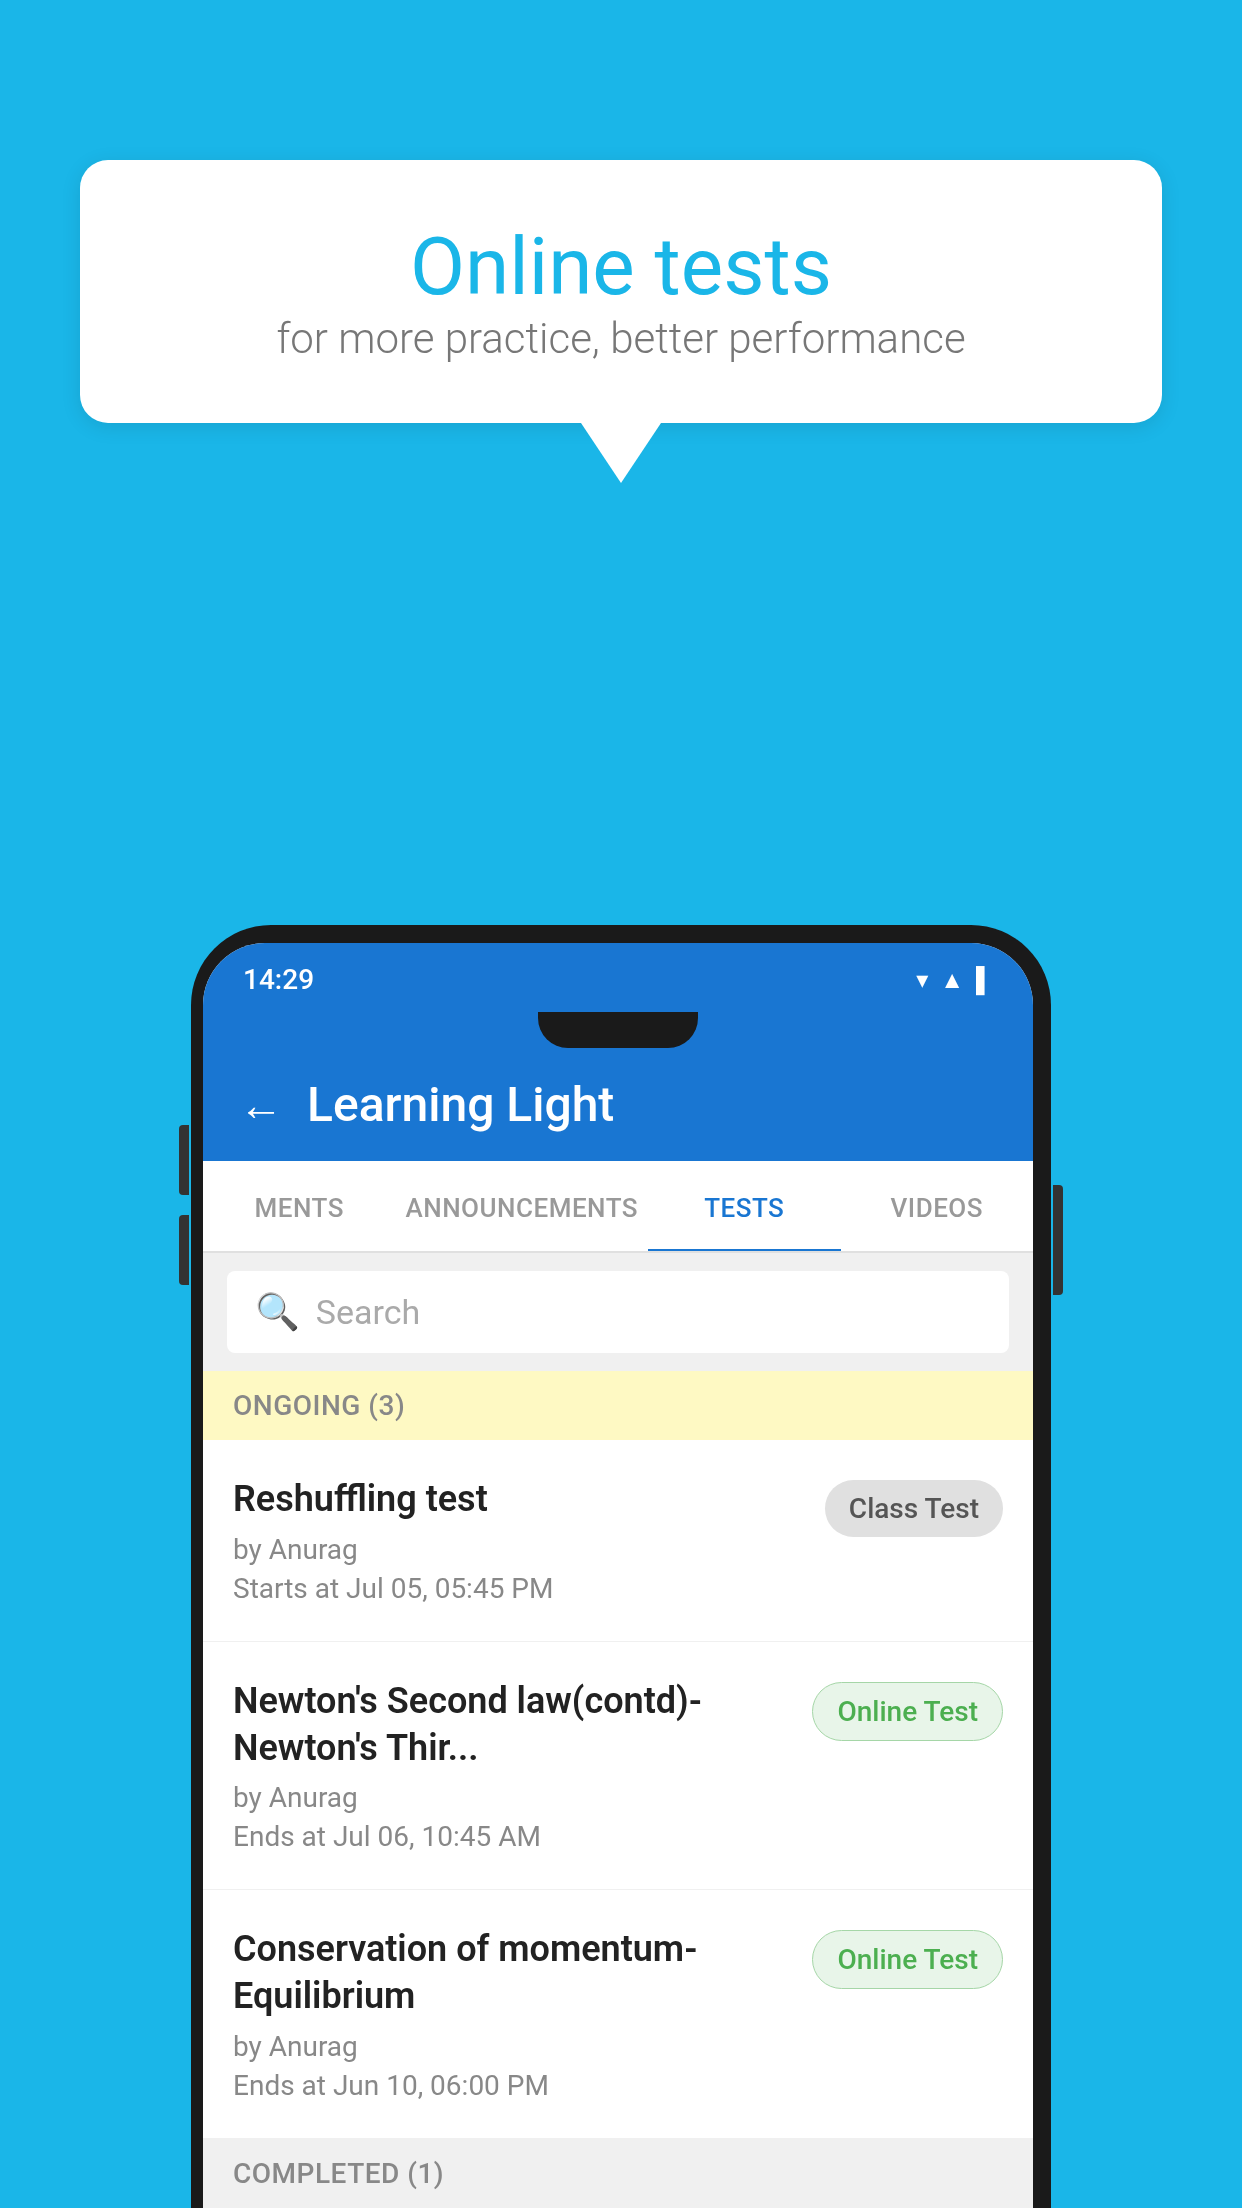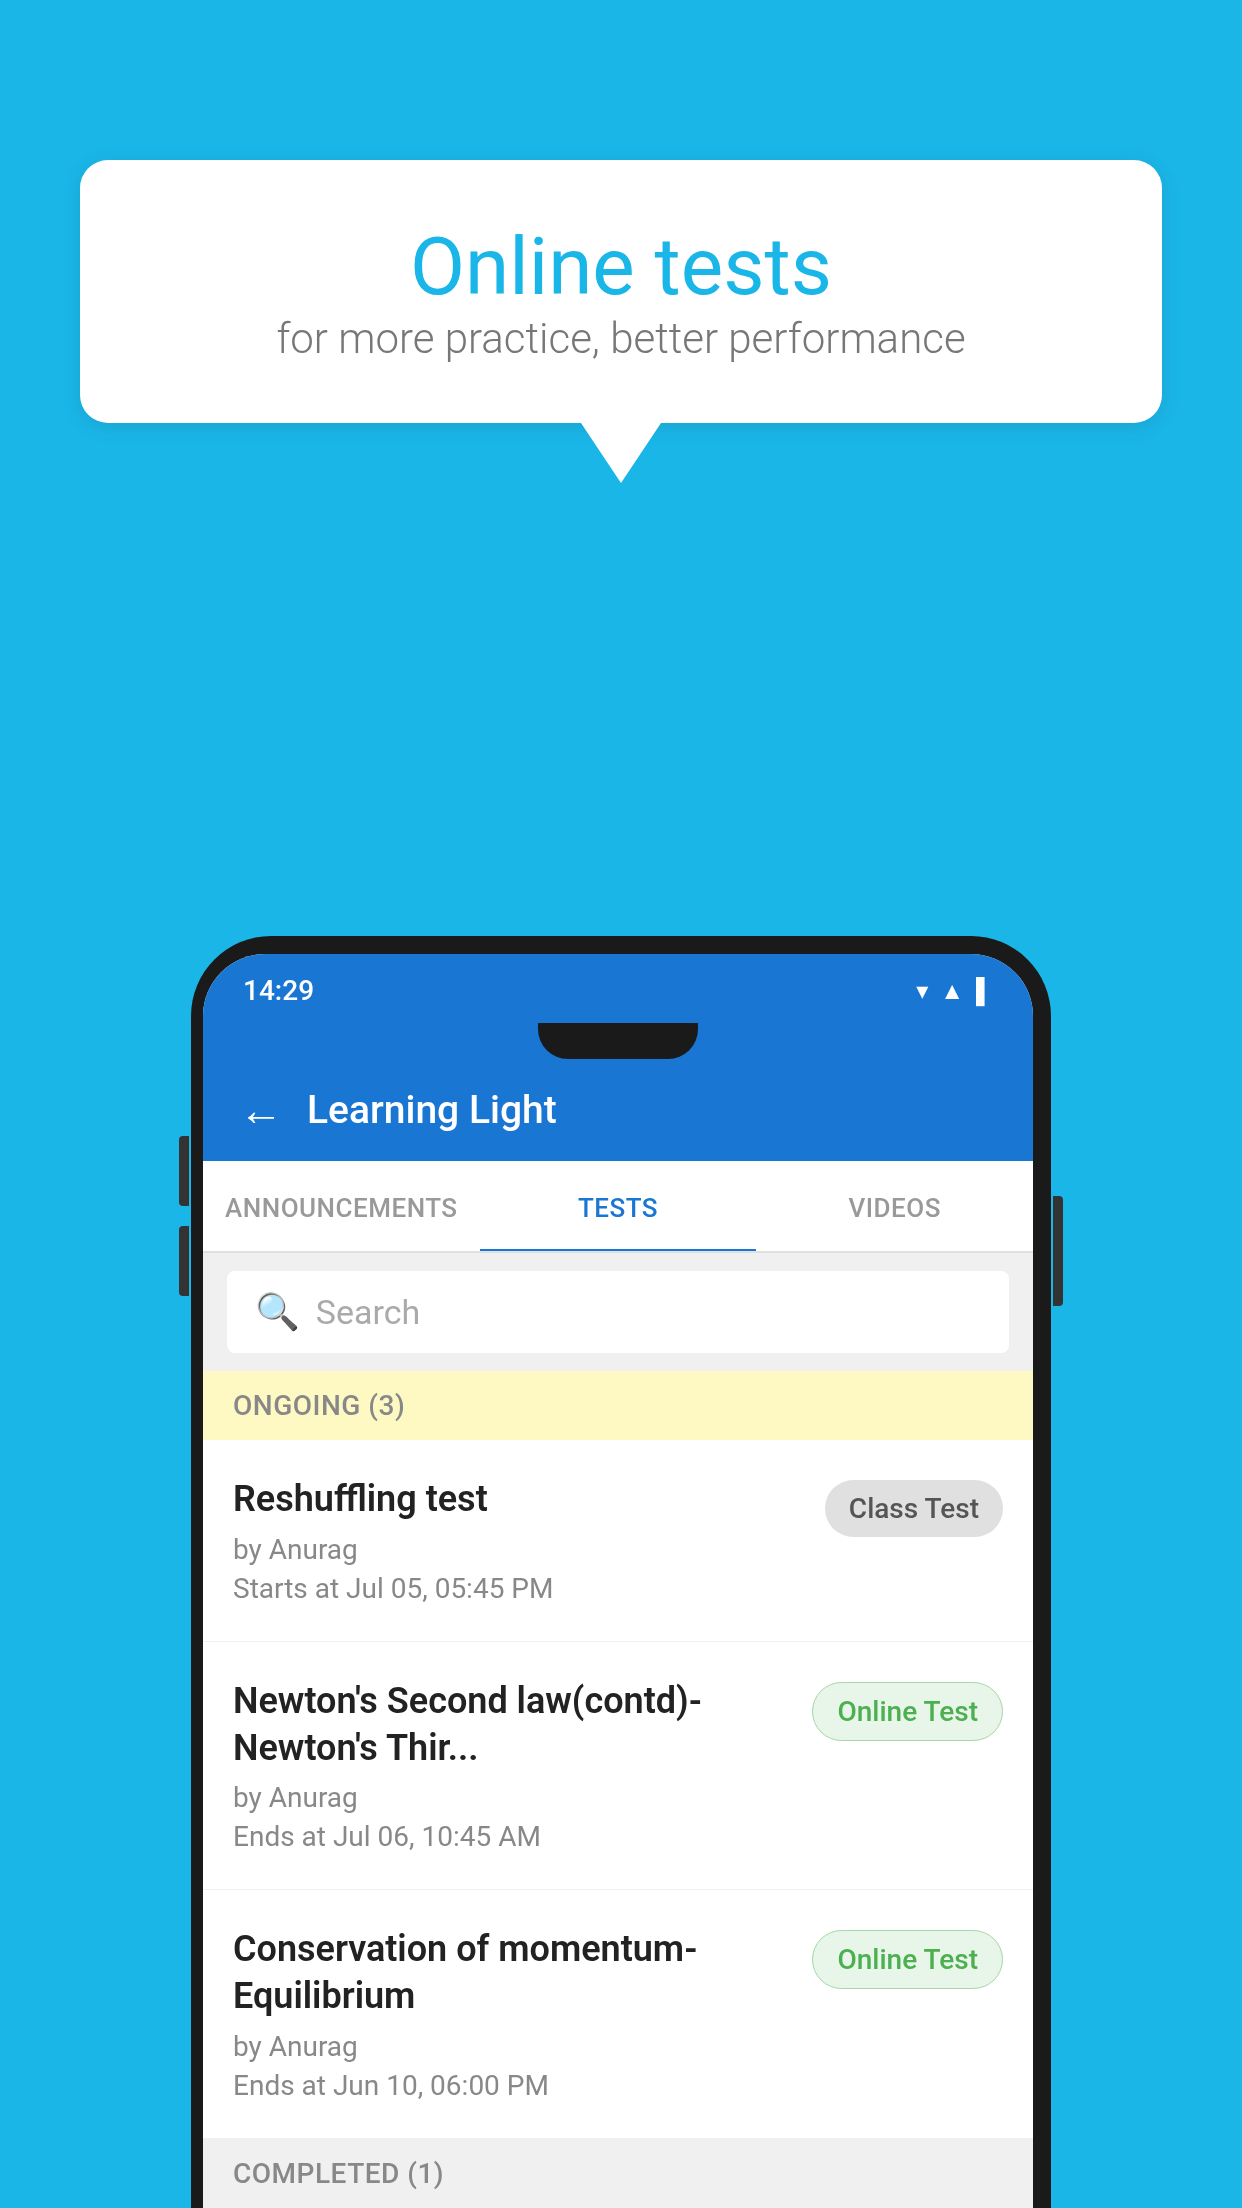--- a/index.html
+++ b/index.html
@@ -127,21 +127,21 @@
     }
 
     .back-arrow {
       color: white;
       font-size: 44px;
       line-height: 1;
     }
 
     .app-title {
       color: white;
-      font-size: 39px;
+      font-size: 48px;
       font-weight: 500;
     }
 
     
     .tabs-container {
       background: white;
       display: flex;
       border-bottom: 2px solid #e0e0e0;
       overflow: hidden;
     }
@@ -334,20 +334,23 @@
         <div class="notch"></div>
       </div>
 
       <div class="app-bar">
         <span class="back-arrow">←</span>
         <span class="app-title">Learning Light</span>
       </div>
 
       <div class="tabs-container">
         <div class="tab">
+          <span>MENTS</span>
+        </div>
+        <div class="tab">
           <span>ANNOUNCEMENTS</span>
         </div>
         <div class="tab active">
           <span>TESTS</span>
         </div>
         <div class="tab">
           <span>VIDEOS</span>
         </div>
       </div>
 

